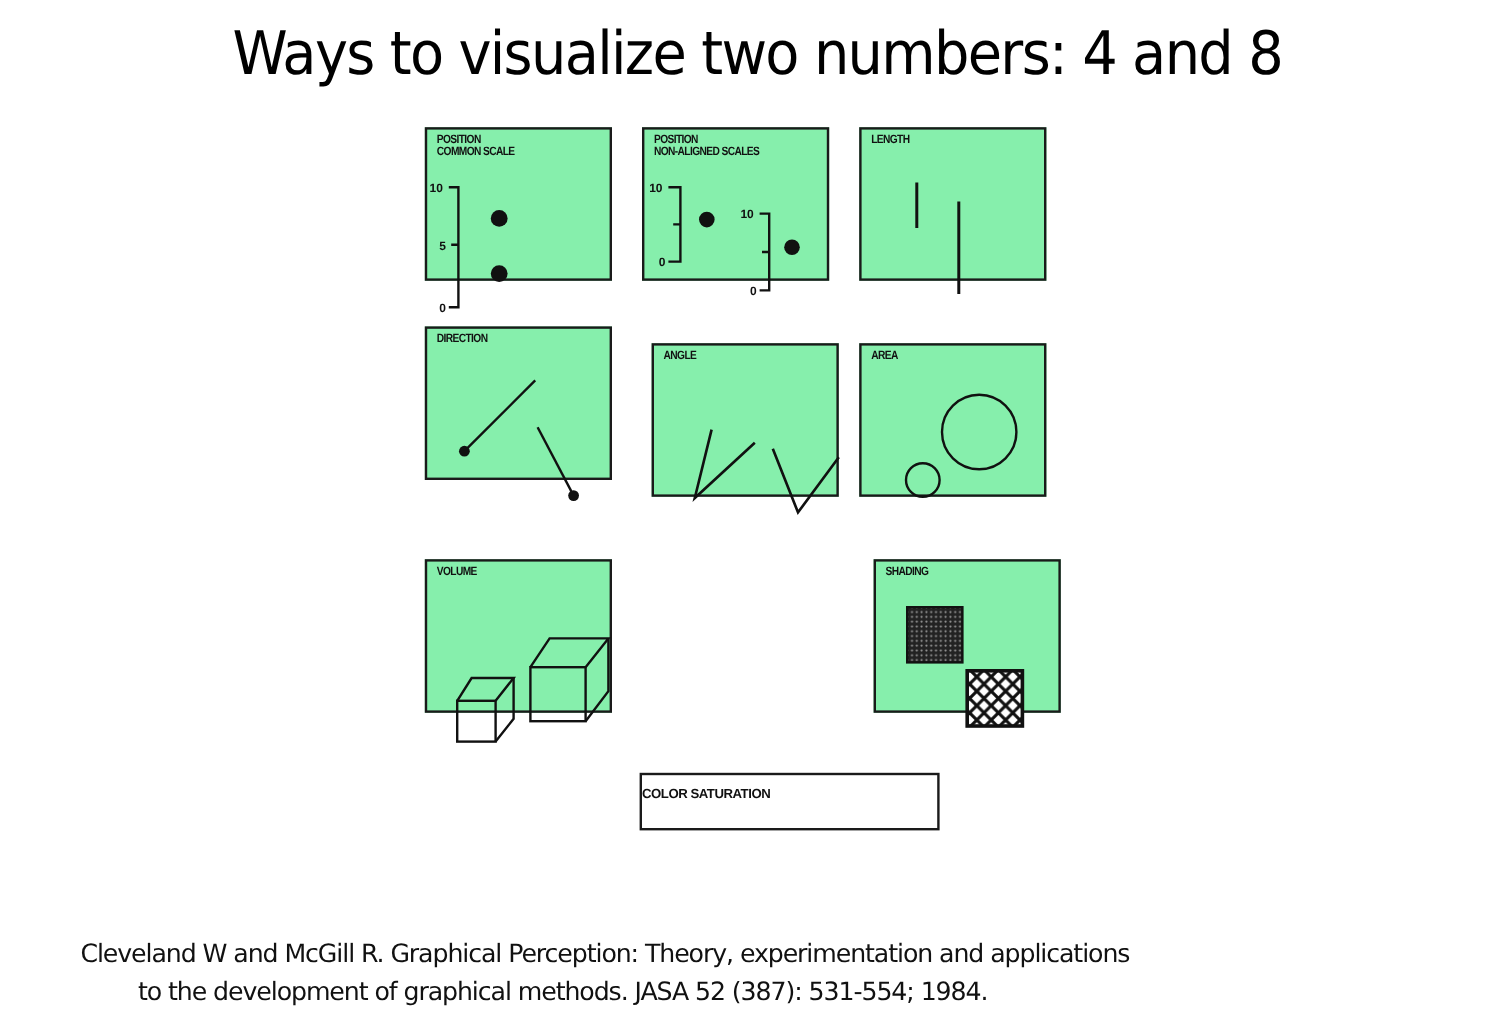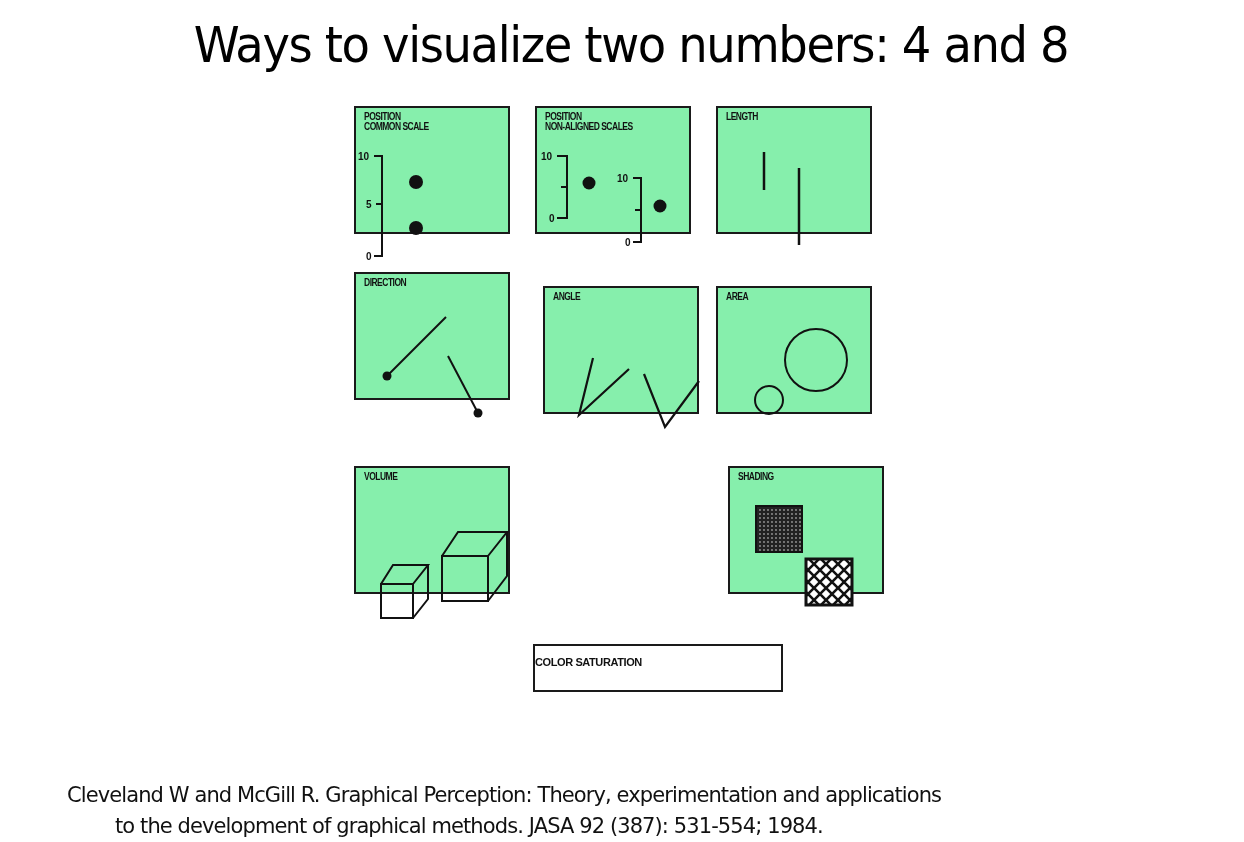--- a/index.html
+++ b/index.html
@@ -220,14 +220,14 @@
       <rect x="76" y="91" width="46" height="46" fill="url(#hatchPat)" stroke="#111" stroke-width="3"></rect>
     </svg>
   </div>
 
   <div class="color-box">COLOR SATURATION</div>
 
 </div>
 
 <div class="citation">
   <span>Cleveland W and McGill R. Graphical Perception: Theory, experimentation and applications</span>
-  <span class="line2">to the development of graphical methods. JASA 92 (387): 531-554; 1984.</span>
+  <span class="line2">to the development of graphical methods. JASA 52 (387): 531-554; 1984.</span>
 </div>
 
 </body></html>

